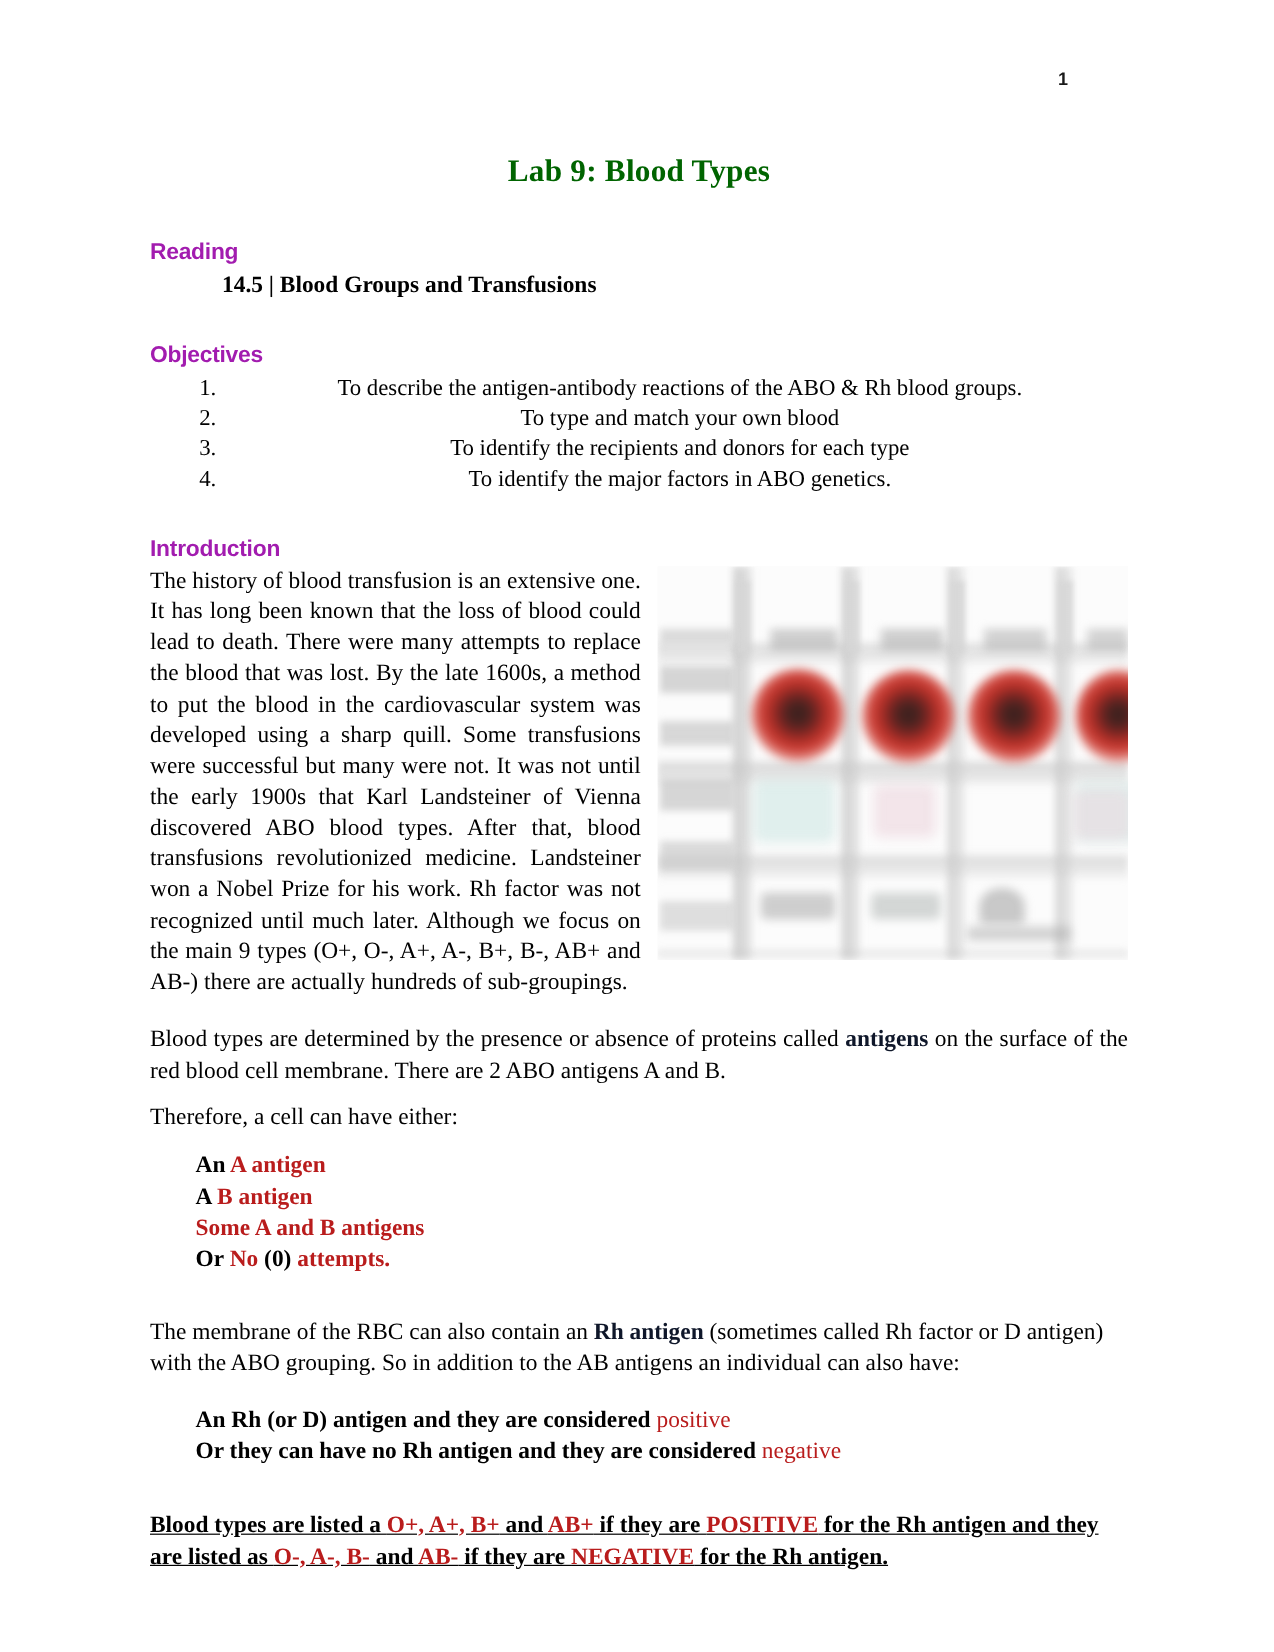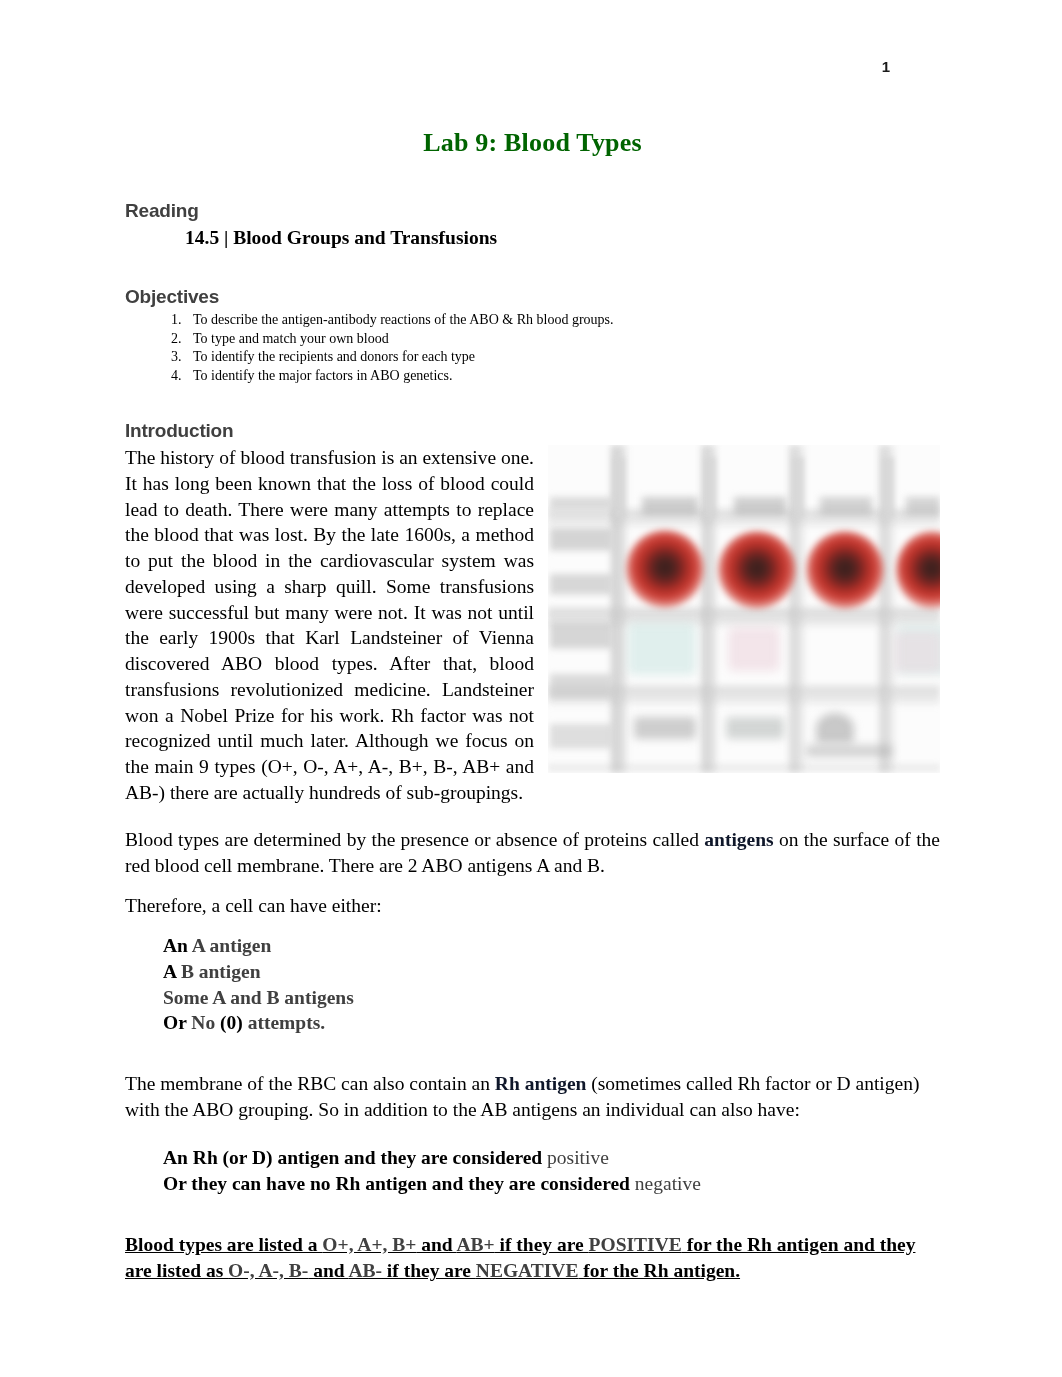--- a/index.html
+++ b/index.html
@@ -51,61 +51,62 @@
     color: #006400;
     text-align: center;
     margin: 0 0 42px 0;
     letter-spacing: 0.2px;
   }
 
   h2.section-heading {
     font-family: "Liberation Sans", "DejaVu Sans", sans-serif;
     font-size: 19px;
     font-weight: bold;
-    color: #404040;
+    color: #a21caf;
     margin: 0 0 3px 0;
     letter-spacing: -0.2px;
   }
 
   .reading-item {
     font-size: 19.5px;
     font-weight: bold;
     margin: 0 0 0 60px;
     line-height: 1.35;
   }
 
   .gap-lg { height: 35px; }
   .gap-md { height: 22px; }
   .gap-sm { height: 14px; }
 
   ol.objectives {
     margin: 2px 0 0 0;
     padding-left: 60px;
-    font-size: 14px;
+    font-size: 19px;
     line-height: 1.32;
+    text-align: center;
   }
   ol.objectives li {
     padding-left: 8px;
     margin-bottom: 0px;
   }
 
   p.body-text {
     font-size: 19.5px;
     line-height: 1.32;
     margin: 0;
     text-align: justify;
   }
   p.body-text.flow {
     text-align: justify;
   }
   p.body-text.left {
     text-align: left;
   }
 
-  .blue      { color: #404040; }
+  .blue      { color: #b91c1c; }
   .blue-b    { color: #0f172a; font-weight: bold; }
 
   
   .tray-figure {
     float: right;
     width: 392px;
     height: 328px;
     margin: 0 0 6px 14px;
     shape-outside: inset(0);
     position: relative;

